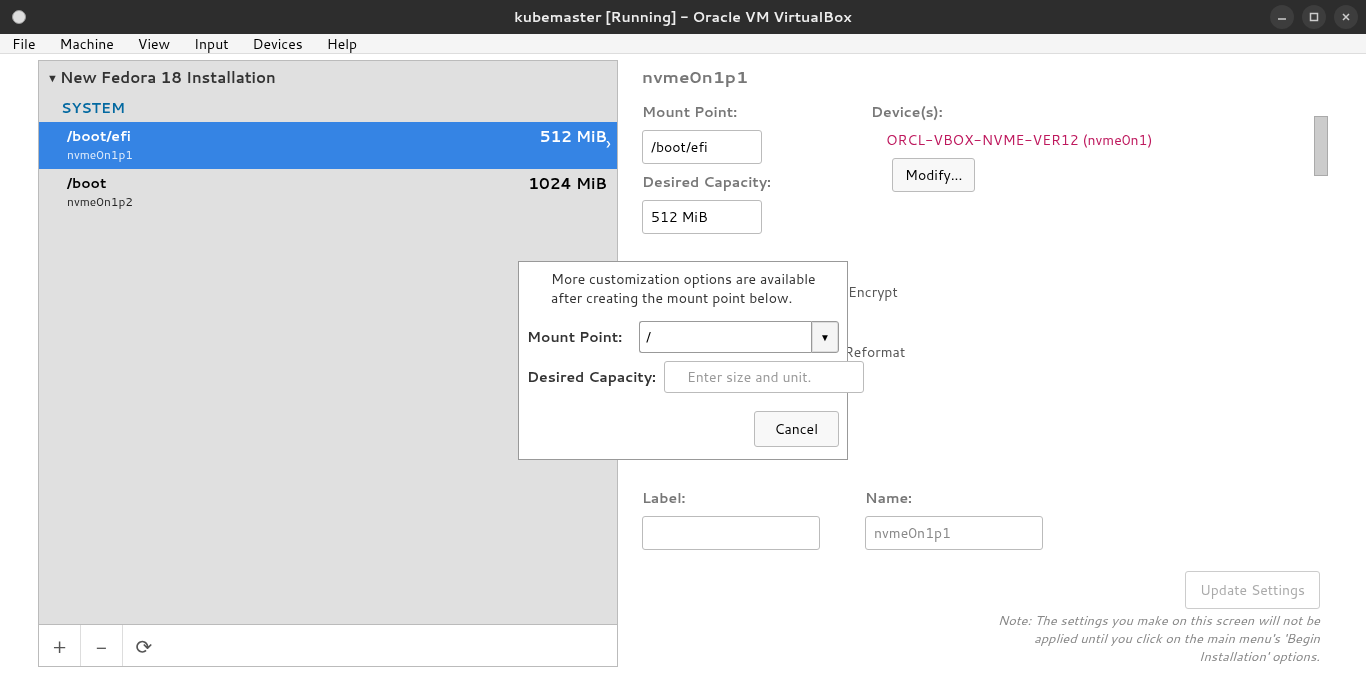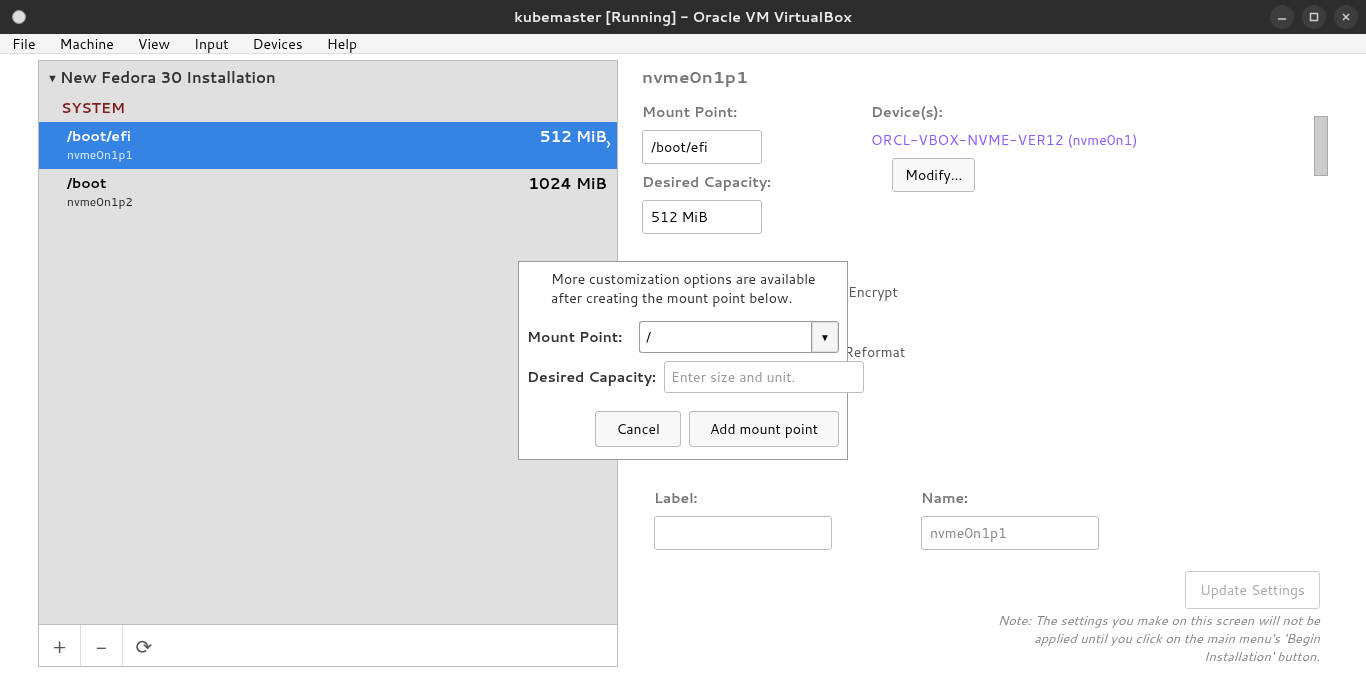--- a/index.html
+++ b/index.html
@@ -18,21 +18,21 @@
     .menubar-item { cursor: pointer; padding: 2px 4px; }
     
     
     .main-area { height: calc(100% - 62px); display: flex; background: #fff; padding: 6px 38px 0 38px; position: relative; }
     
     
     .left-panel { width: 580px; display: flex; flex-direction: column; }
     .tree-container { flex: 1; background: #e0e0e0; border: 1px solid #bbb; overflow: hidden; }
     .tree-header { padding: 6px 8px; font-size: 15px; font-weight: bold; color: #333; display: flex; align-items: center; gap: 2px; }
     .tree-header .chev { font-size: 11px; }
-    .tree-section { padding: 4px 22px; color: #7f1d1d; font-weight: bold; font-size: 14px; }
+    .tree-section { padding: 4px 22px; color: #0369a1; font-weight: bold; font-size: 14px; }
     .tree-item { padding: 4px 10px 6px 28px; display: flex; justify-content: space-between; align-items: flex-start; cursor: pointer; position: relative; }
     .tree-item.selected { background: #3584e4; color: #fff; }
     .tree-item-left { display: flex; flex-direction: column; }
     .tree-item-mount { font-weight: bold; font-size: 14px; }
     .tree-item-dev { font-size: 12px; opacity: .85; }
     .tree-item-size { font-weight: bold; font-size: 15px; }
     .tree-item.selected .chevron-right { color: #fff; position: absolute; right: 6px; top: 8px; font-size: 18px; }
     
     .left-toolbar { height: 42px; border: 1px solid #bbb; border-top: none; display: flex; align-items: center; background: #fff; }
     .tb-btn { width: 42px; height: 100%; display: flex; align-items: center; justify-content: center; border-right: 1px solid #ddd; cursor: pointer; font-size: 20px; color: #555; }
@@ -40,39 +40,39 @@
     
     
     .right-panel { flex: 1; padding: 4px 8px 4px 24px; display: flex; flex-direction: column; position: relative; }
     .right-title { font-size: 17px; font-weight: bold; color: #777; margin-bottom: 14px; }
     .right-form { display: flex; gap: 40px; }
     .form-col { display: flex; flex-direction: column; gap: 8px; }
     .form-label { font-size: 14px; font-weight: bold; color: #777; }
     .form-input { border: 1px solid #bbb; border-radius: 3px; padding: 6px 8px; font-size: 14px; width: 120px; background: #fff; }
     .form-input.wide { width: 178px; }
     .form-input.ro { color: #888; }
-    .devices-text { font-size: 14px; color: #8b5cf6; }
+    .devices-text { font-size: 14px; color: #be185d; margin-left: 15px; }
     .modify-btn { border: 1px solid #bbb; border-radius: 3px; padding: 6px 12px; font-size: 14px; cursor: pointer; background: #f8f8f8; width: fit-content; margin-left: 21px; }
     .checkbox-row { display: flex; align-items: center; gap: 6px; font-size: 14px; color: #555; }
     .checkbox { width: 14px; height: 14px; border: 1px solid #999; background: #fff; display: inline-block; }
     .checkbox.checked { background: #3584e4; border-color: #3584e4; }
     .update-btn { position: absolute; right: 8px; bottom: 58px; border: 1px solid #ccc; border-radius: 3px; padding: 8px 14px; font-size: 14px; color: #aaa; background: #fff; }
     .note { position: absolute; right: 8px; bottom: 2px; font-size: 13px; color: #888; font-style: italic; text-align: right; max-width: 340px; }
     
     
     .dialog-overlay { position: absolute; inset: 0; display: flex; align-items: center; justify-content: center; pointer-events: none; }
     .dialog { background: #fff; border: 1px solid #999; box-shadow: none; width: 330px; padding: 8px 8px 12px 8px; pointer-events: auto; }
     .dialog-title { font-size: 15px; font-weight: bold; color: #333; margin-bottom: 10px; letter-spacing: .3px; }
     .dialog-help { font-size: 14px; color: #333; margin: 0 0 14px 24px; line-height: 1.35; }
     .dialog-row { display: flex; align-items: center; justify-content: space-between; margin-bottom: 8px; }
     .dialog-label { font-size: 14px; font-weight: bold; color: #333; white-space: nowrap; }
     .dialog-combo { display: flex; flex: 0 0 200px; margin-left: 8px; }
     .dialog-combo input { flex: 1; border: 1px solid #999; border-right: none; border-radius: 3px 0 0 3px; padding: 5px 6px; font-size: 14px; }
     .dialog-combo .drop { width: 28px; border: 1px solid #999; border-radius: 0 3px 3px 0; display: flex; align-items: center; justify-content: center; background: #f5f5f5; cursor: pointer; box-shadow: inset 0 0 0 1px #ddd; }
-    .dialog-input { flex: 0 0 200px; margin-left: 8px; border: 1px solid #bbb; border-radius: 3px; padding: 5px 6px; font-size: 14px; }
+    .dialog-input { flex: 0 0 200px; margin-left: 8px; border: 1px solid #bbb; border-radius: 3px; padding: 5px 22px; font-size: 14px; }
     .dialog-input::placeholder { color: #999; }
     .dialog-buttons { display: flex; justify-content: flex-end; gap: 8px; margin-top: 18px; }
     .dialog-btn { border: 1px solid #bbb; border-radius: 3px; padding: 7px 20px; font-size: 14px; cursor: pointer; background: #f8f8f8; }
     
     
     .scroll-thumb { position: absolute; top: 62px; right: 38px; width: 14px; height: 60px; background: #ccc; border: 1px solid #aaa; }
   </style>
 </head>
 <body>
 
@@ -106,21 +106,21 @@
   <span class="menubar-item">Devices</span>
   <span class="menubar-item">Help</span>
 </div>
 
 <div class="main-area">
 
   <div class="left-panel">
     <div class="tree-container">
       <div class="tree-header">
         <span class="chev">▼</span>
-        <span>New Fedora 30 Installation</span>
+        <span>New Fedora 18 Installation</span>
       </div>
       <div class="tree-section">SYSTEM</div>
 
       <div class="tree-item selected">
         <div class="tree-item-left">
           <span class="tree-item-mount">/boot/efi</span>
           <span class="tree-item-dev">nvme0n1p1</span>
         </div>
         <span class="tree-item-size">512 MiB</span>
         <span class="chevron-right">›</span>
@@ -169,33 +169,33 @@
 
     <div style="position:absolute; left:210px; top:222px;" class="checkbox-row">
       <span class="checkbox"></span>
       <span>Encrypt</span>
     </div>
     <div style="position:absolute; left:206px; top:282px;" class="checkbox-row">
       <span class="checkbox checked"></span>
       <span>Reformat</span>
     </div>
 
-    <div style="position:absolute; left:24px; top:428px; display:flex; gap:89px;margin-left:12px;">
+    <div style="position:absolute; left:24px; top:428px; display:flex; gap:45px;">
       <div class="form-col">
         <span class="form-label">Label:</span>
         <input class="form-input wide" style="">
       </div>
       <div class="form-col">
         <span class="form-label">Name:</span>
         <input class="form-input wide ro" value="nvme0n1p1" style="">
       </div>
     </div>
 
     <button class="update-btn">Update Settings</button>
-    <div class="note">Note:  The settings you make on this screen will not be applied until you click on the main menu's 'Begin Installation' button.</div>
+    <div class="note">Note:  The settings you make on this screen will not be applied until you click on the main menu's 'Begin Installation' options.</div>
   </div>
 
   <div class="scroll-thumb"></div>
 
   <div class="dialog-overlay">
     <div class="dialog">
       <div class="dialog-help">More customization options are available after creating the mount point below.</div>
 
       <div class="dialog-row">
         <span class="dialog-label">Mount Point:</span>
@@ -207,18 +207,17 @@
         </div>
       </div>
 
       <div class="dialog-row">
         <span class="dialog-label">Desired Capacity:</span>
         <input class="dialog-input" placeholder="Enter size and unit." style="">
       </div>
 
       <div class="dialog-buttons">
         <button class="dialog-btn">Cancel</button>
-        <button class="dialog-btn">Add mount point</button>
       </div>
     </div>
   </div>
 
 </div>
 
 </body></html>

